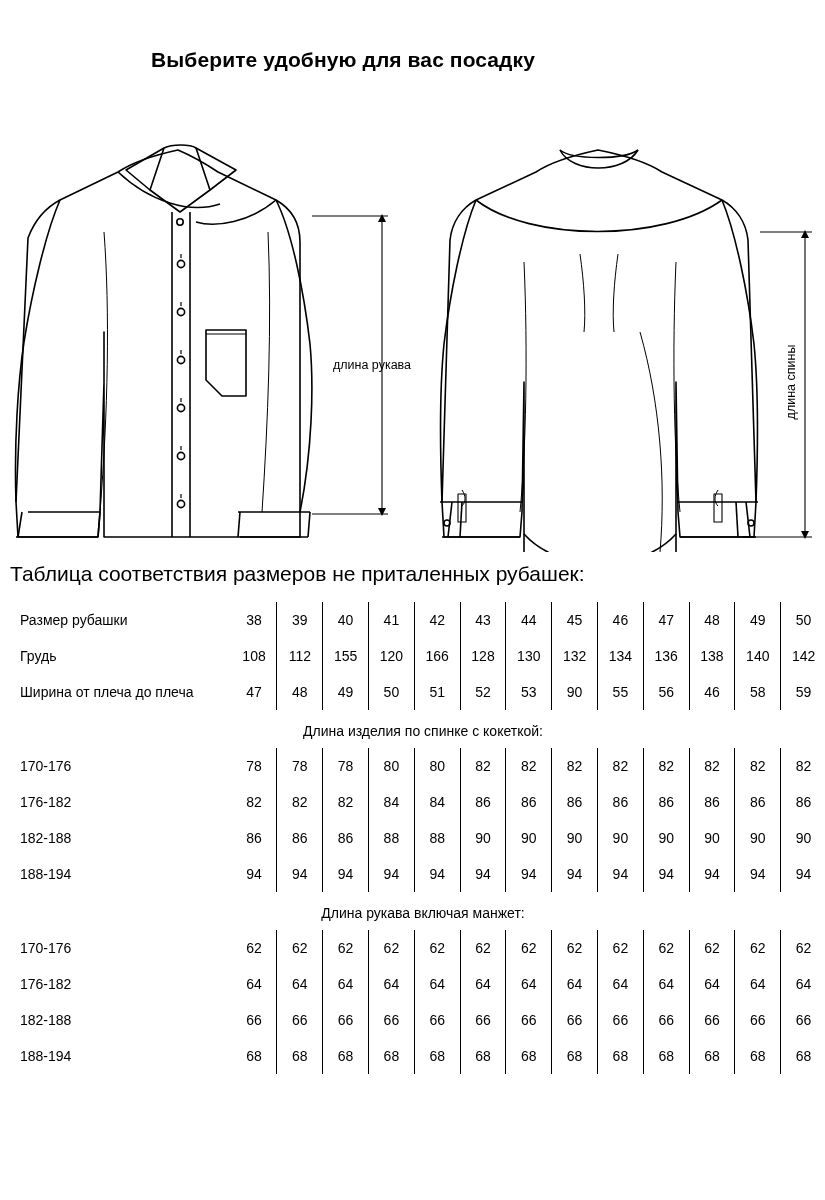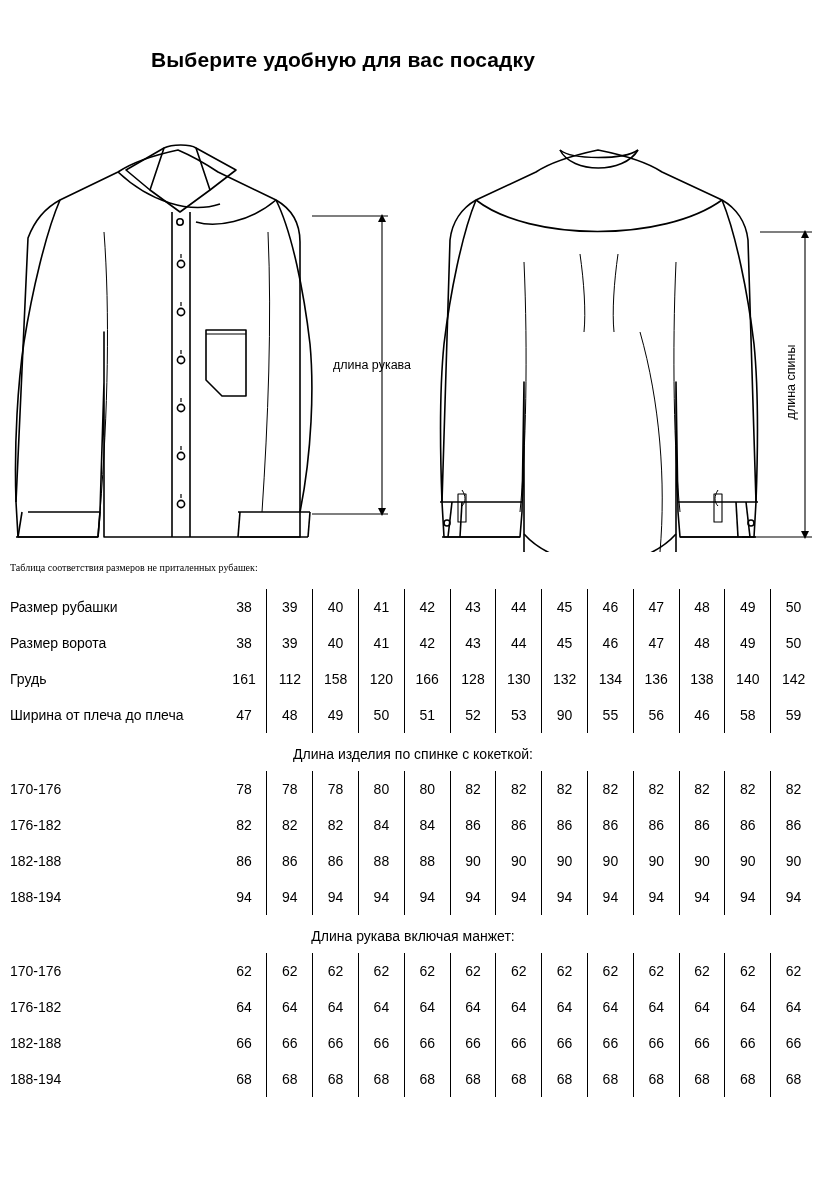--- a/index.html
+++ b/index.html
@@ -43,28 +43,27 @@
     font-family: "Liberation Sans", sans-serif;
   }
   .fit-title {
     font-size: 19px;
     font-weight: bold;
     letter-spacing: 0.6px;
     margin: 0 0 0 10px;
     padding-top: 8px;
   }
   .subtitle {
-    font-size: 10px;
+    font-size: 21px;
     margin: 10px 0 0 10px;
-    font-family: Liberation Serif, serif;
   }
   table.sizes {
     border-collapse: collapse;
     margin-top: 16px;
-    margin-left: 10px;
+    margin-left: 20px;
     width: 806px;
     font-size: 14px;
   }
   table.sizes td {
     padding: 0;
     height: 36px;
     vertical-align: middle;
   }
   td.rowlabel {
     text-align: left;
@@ -235,40 +234,24 @@
         <td class="val">43</td>
         <td class="val">44</td>
         <td class="val">45</td>
         <td class="val">46</td>
         <td class="val">47</td>
         <td class="val">48</td>
         <td class="val">49</td>
         <td class="val">50</td>
       </tr>
       <tr>
-        <td class="rowlabel">Размер ворота</td>
-        <td class="val first">38</td>
-        <td class="val">39</td>
-        <td class="val">40</td>
-        <td class="val">41</td>
-        <td class="val">42</td>
-        <td class="val">43</td>
-        <td class="val">44</td>
-        <td class="val">45</td>
-        <td class="val">46</td>
-        <td class="val">47</td>
-        <td class="val">48</td>
-        <td class="val">49</td>
-        <td class="val">50</td>
-      </tr>
-      <tr>
         <td class="rowlabel">Грудь</td>
-        <td class="val first">161</td>
+        <td class="val first">108</td>
         <td class="val">112</td>
-        <td class="val">158</td>
+        <td class="val">155</td>
         <td class="val">120</td>
         <td class="val">166</td>
         <td class="val">128</td>
         <td class="val">130</td>
         <td class="val">132</td>
         <td class="val">134</td>
         <td class="val">136</td>
         <td class="val">138</td>
         <td class="val">140</td>
         <td class="val">142</td>

